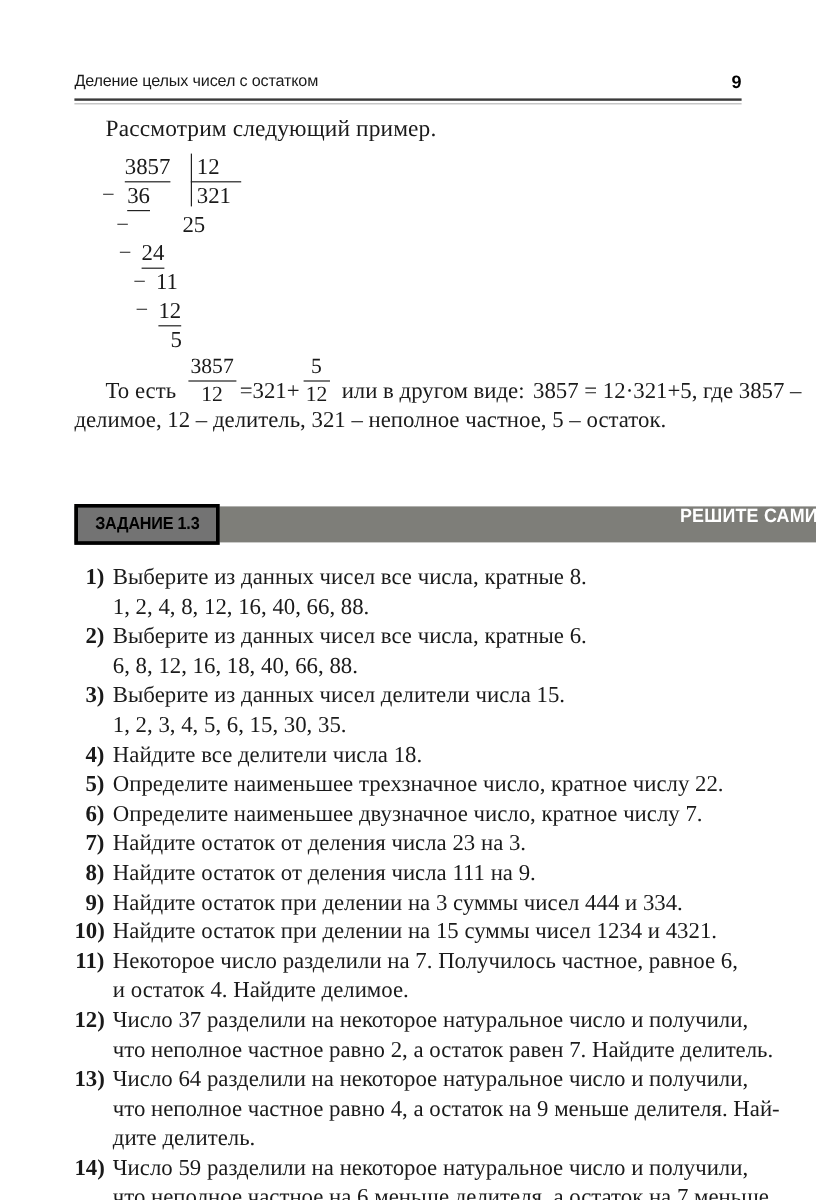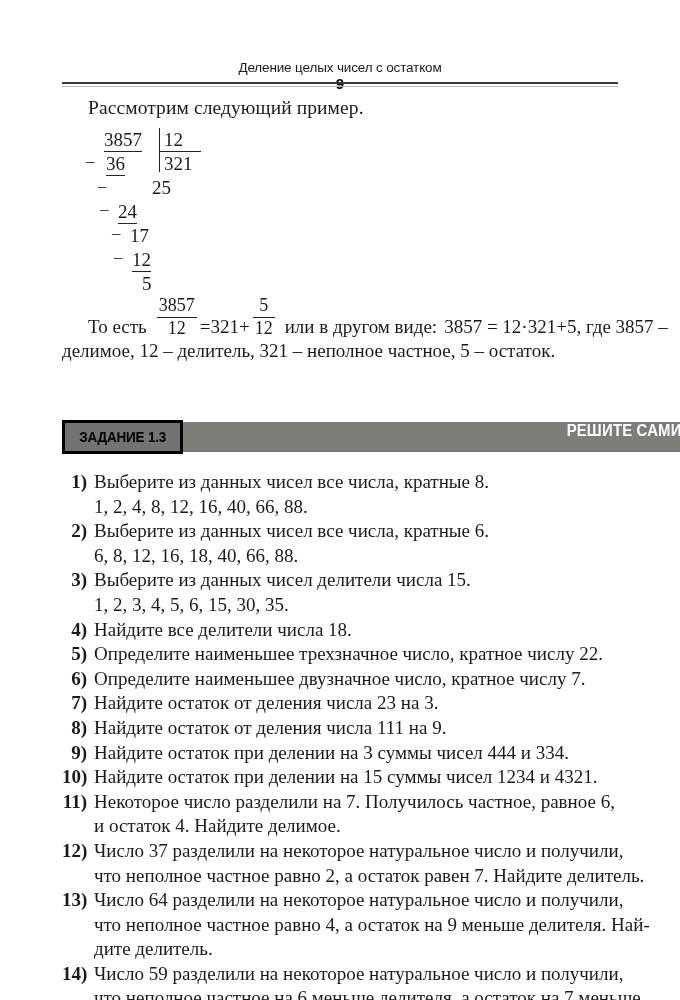--- a/index.html
+++ b/index.html
@@ -23,23 +23,22 @@
     height: 1000px;
   }
 
   
   .runhead {
     position: absolute;
     left: 62px;
     top: 60px;
     width: 556px;
     display: flex;
-    align-items: center;
+    align-items: flex-start;
     justify-content: space-between;
-    flex-direction: column;
   }
   .runhead-title {
     font-family: "Liberation Sans", sans-serif;
     font-size: 13.5px;
     letter-spacing: -0.15px;
     color: #1a1a1a;
     white-space: nowrap;
   }
   .runhead-page {
     font-family: "Liberation Sans", sans-serif;
@@ -261,21 +260,21 @@
       <span>25</span>
     </div>
 
     <span class="minus" style="left:14px; top:70px;">–</span>
     <div class="div-row" style="left:32px; top:72px;">
       <span class="uline">24</span>
     </div>
 
     <span class="minus" style="left:26px; top:94px;">–</span>
     <div class="div-row" style="left:44px; top:96px;">
-      <span>17</span>
+      <span>11</span>
     </div>
 
     <span class="minus" style="left:28px; top:118px;">–</span>
     <div class="div-row" style="left:46px; top:120px;">
       <span class="uline">12</span>
     </div>
 
     <div class="div-row" style="left:56px; top:144px;">
       <span>5</span>
     </div>

